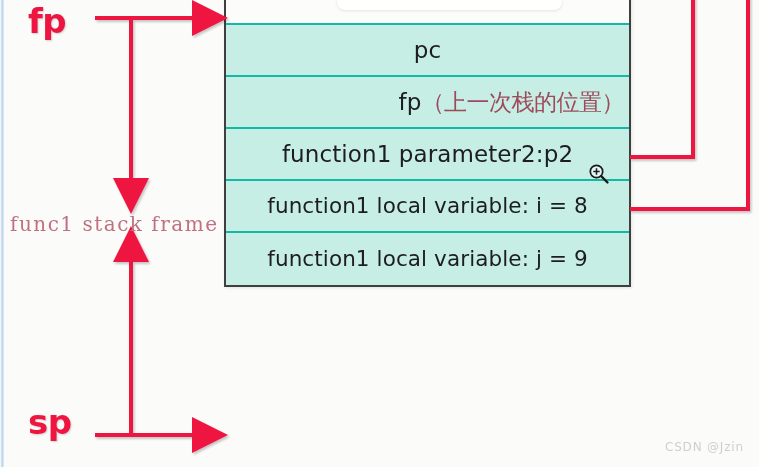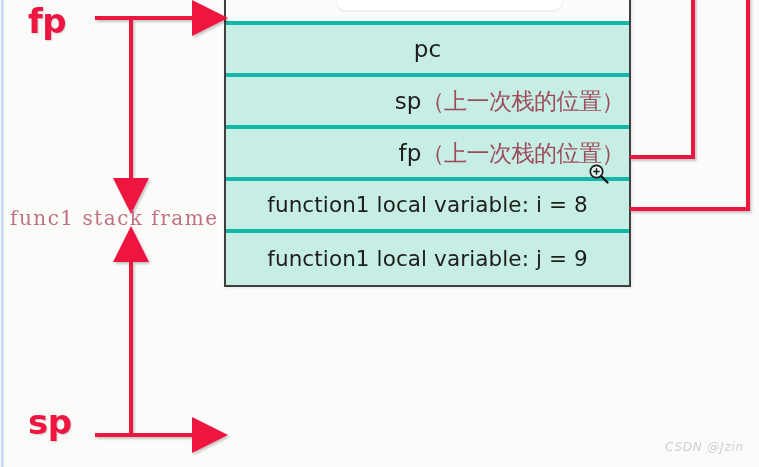--- a/index.html
+++ b/index.html
@@ -54,21 +54,21 @@
     border: 2px solid #3f3f3f;
     border-bottom-width: 2px;
     box-sizing: border-box;
     z-index: 4;
     background: #ffffff;
     box-shadow: 1px 1px 3px rgba(0,0,0,0.10);
   }
   .stack-row {
     position: relative;
     box-sizing: border-box;
-    border-bottom: 4px solid #14b8a6;
+    border-bottom: 2px solid #14b8a6;
     background: #c6eee4;
     display: flex;
     align-items: center;
     height: 52px;
   }
   .stack-row:last-child {
     border-bottom: none;
     justify-content: center;
   }
   .stack-row.blank {
@@ -120,21 +120,21 @@
     line-height: 1;
     text-shadow: 1px 1px 2px rgba(0,0,0,0.18);
   }
   #label-fp { left: 28px; top: 4px; }
   #label-sp { left: 28px; top: 405px; }
 
   
   .frame-caption {
     position: absolute;
     left: 10px;
-    top: 206px;
+    top: 212px;
     font-family: "DejaVu Serif", "Liberation Serif", serif;
     font-size: 20px;
     color: #c0707f;
     letter-spacing: 1.5px;
     white-space: nowrap;
     z-index: 9;
   }
 
   
   .cursor-mag {
@@ -149,50 +149,49 @@
   
   .watermark {
     position: absolute;
     left: 665px;
     top: 440px;
     font-size: 12px;
     color: #cfcfcf;
     letter-spacing: 0.8px;
     z-index: 10;
     white-space: nowrap;
-    font-style: italic;
   }
 </style>
 </head>
 <body>
 
 <div id="canvas">
 
   <div class="page-edge"></div>
 
   <div class="stack-table">
 
     <div class="stack-row blank">
       <span class="cell-text"></span>
     </div>
 
     <div class="stack-row">
       <span class="cell-text">pc</span>
     </div>
 
 
-    <div class="stack-row">
-      <span class="cell-text align-right"><span>sp</span><span class="zh">（上一次栈的位置）</span></span>
-    </div>
 
     <div class="stack-row">
       <span class="cell-text align-right"><span>fp</span><span class="zh">（上一次栈的位置）</span></span>
     </div>
 
 
+    <div class="stack-row">
+      <span class="cell-text">function1  parameter2:p2</span>
+    </div>
 
     <div class="stack-row">
       <span class="cell-text small">function1  local variable: i = 8</span>
     </div>
 
     <div class="stack-row">
       <span class="cell-text small">function1  local variable:  j = 9</span>
     </div>
 
   </div>

